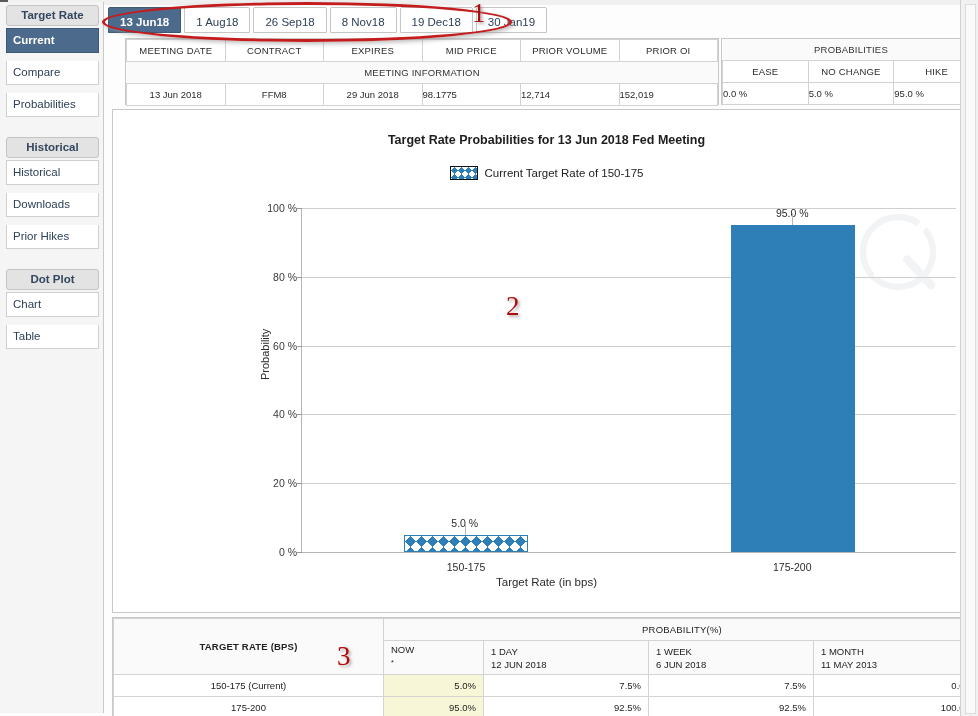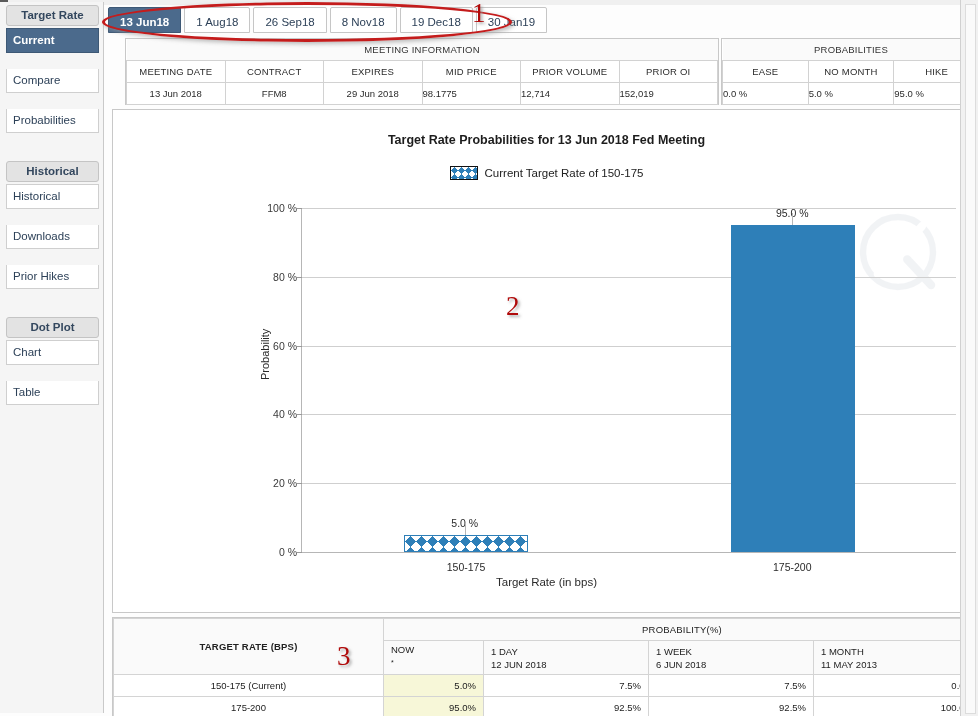--- a/index.html
+++ b/index.html
@@ -16,21 +16,21 @@
   .topstrip .tshadow{position:absolute;left:0;top:0;width:8px;height:5px;background:#5b5b5b;}
 
   
   #sidebar{position:absolute;left:0;top:2px;width:103px;height:711px;background:#f5f5f5;border-right:1px solid #c9c9c9;}
   .side-head{
     margin:3px 4px 2px 6px;height:19px;line-height:19px;text-align:center;
     background:#e3e3e3;border:1px solid #c4c4c4;border-radius:3px;
     font-weight:bold;font-size:11.5px;color:#33475e;
   }
   .side-item{
-    margin:0 4px 16px 6px;height:23px;line-height:23px;padding-left:6px;
+    margin:0 4px 8px 6px;height:23px;line-height:23px;padding-left:6px;
     background:#ffffff;border:1px solid #cfcfcf;border-top:none;
     font-size:11.5px;color:#2d4158;cursor:pointer;
   }
   .side-item.first{border-top:1px solid #cfcfcf;}
   .side-item.active{background:#4b6a8c;color:#ffffff;font-weight:bold;border-color:#3d5875;}
   .side-gap{height:9px;}
 
   
   #main{position:absolute;left:104px;top:5px;width:856px;height:711px;background:#fdfdfd;}
 
@@ -148,30 +148,30 @@
         <div class="tab">1 Aug18</div>
         <div class="tab">26 Sep18</div>
         <div class="tab">8 Nov18</div>
         <div class="tab">19 Dec18</div>
         <div class="tab">30 Jan19</div>
       </div>
 
     <div id="meeting-panel" class="panel">
       <table class="info">
         <tbody>
-            <tr>
-              <th class="grp" colspan="6">MEETING INFORMATION</th>
-            </tr>
-        <tr id="mi-cols">
+            <tr id="mi-cols">
               <th class="col">MEETING DATE</th>
               <th class="col">CONTRACT</th>
               <th class="col">EXPIRES</th>
               <th class="col">MID PRICE</th>
               <th class="col">PRIOR VOLUME</th>
               <th class="col">PRIOR OI</th>
+            </tr>
+        <tr>
+              <th class="grp" colspan="6">MEETING INFORMATION</th>
             </tr>
         <tr id="mi-vals">
               <td class="valc">13 Jun 2018</td>
               <td class="valc">FFM8</td>
               <td class="valc">29 Jun 2018</td>
               <td class="val">98.1775</td>
               <td class="val">12,714</td>
               <td class="val">152,019</td>
             </tr>
       </tbody>
@@ -179,21 +179,21 @@
     </div>
 
     <div id="prob-panel" class="panel">
       <table class="info">
         <tbody>
             <tr>
               <th class="grp" colspan="3">PROBABILITIES</th>
             </tr>
         <tr id="pp-cols">
               <th class="col">EASE</th>
-              <th class="col">NO MONTH</th>
+              <th class="col">NO CHANGE</th>
               <th class="col">HIKE</th>
             </tr>
         <tr id="pp-vals">
               <td class="val">0.0 %</td>
               <td class="val">5.0 %</td>
               <td class="val">95.0 %</td>
             </tr>
       </tbody>
         </table>
     </div>

